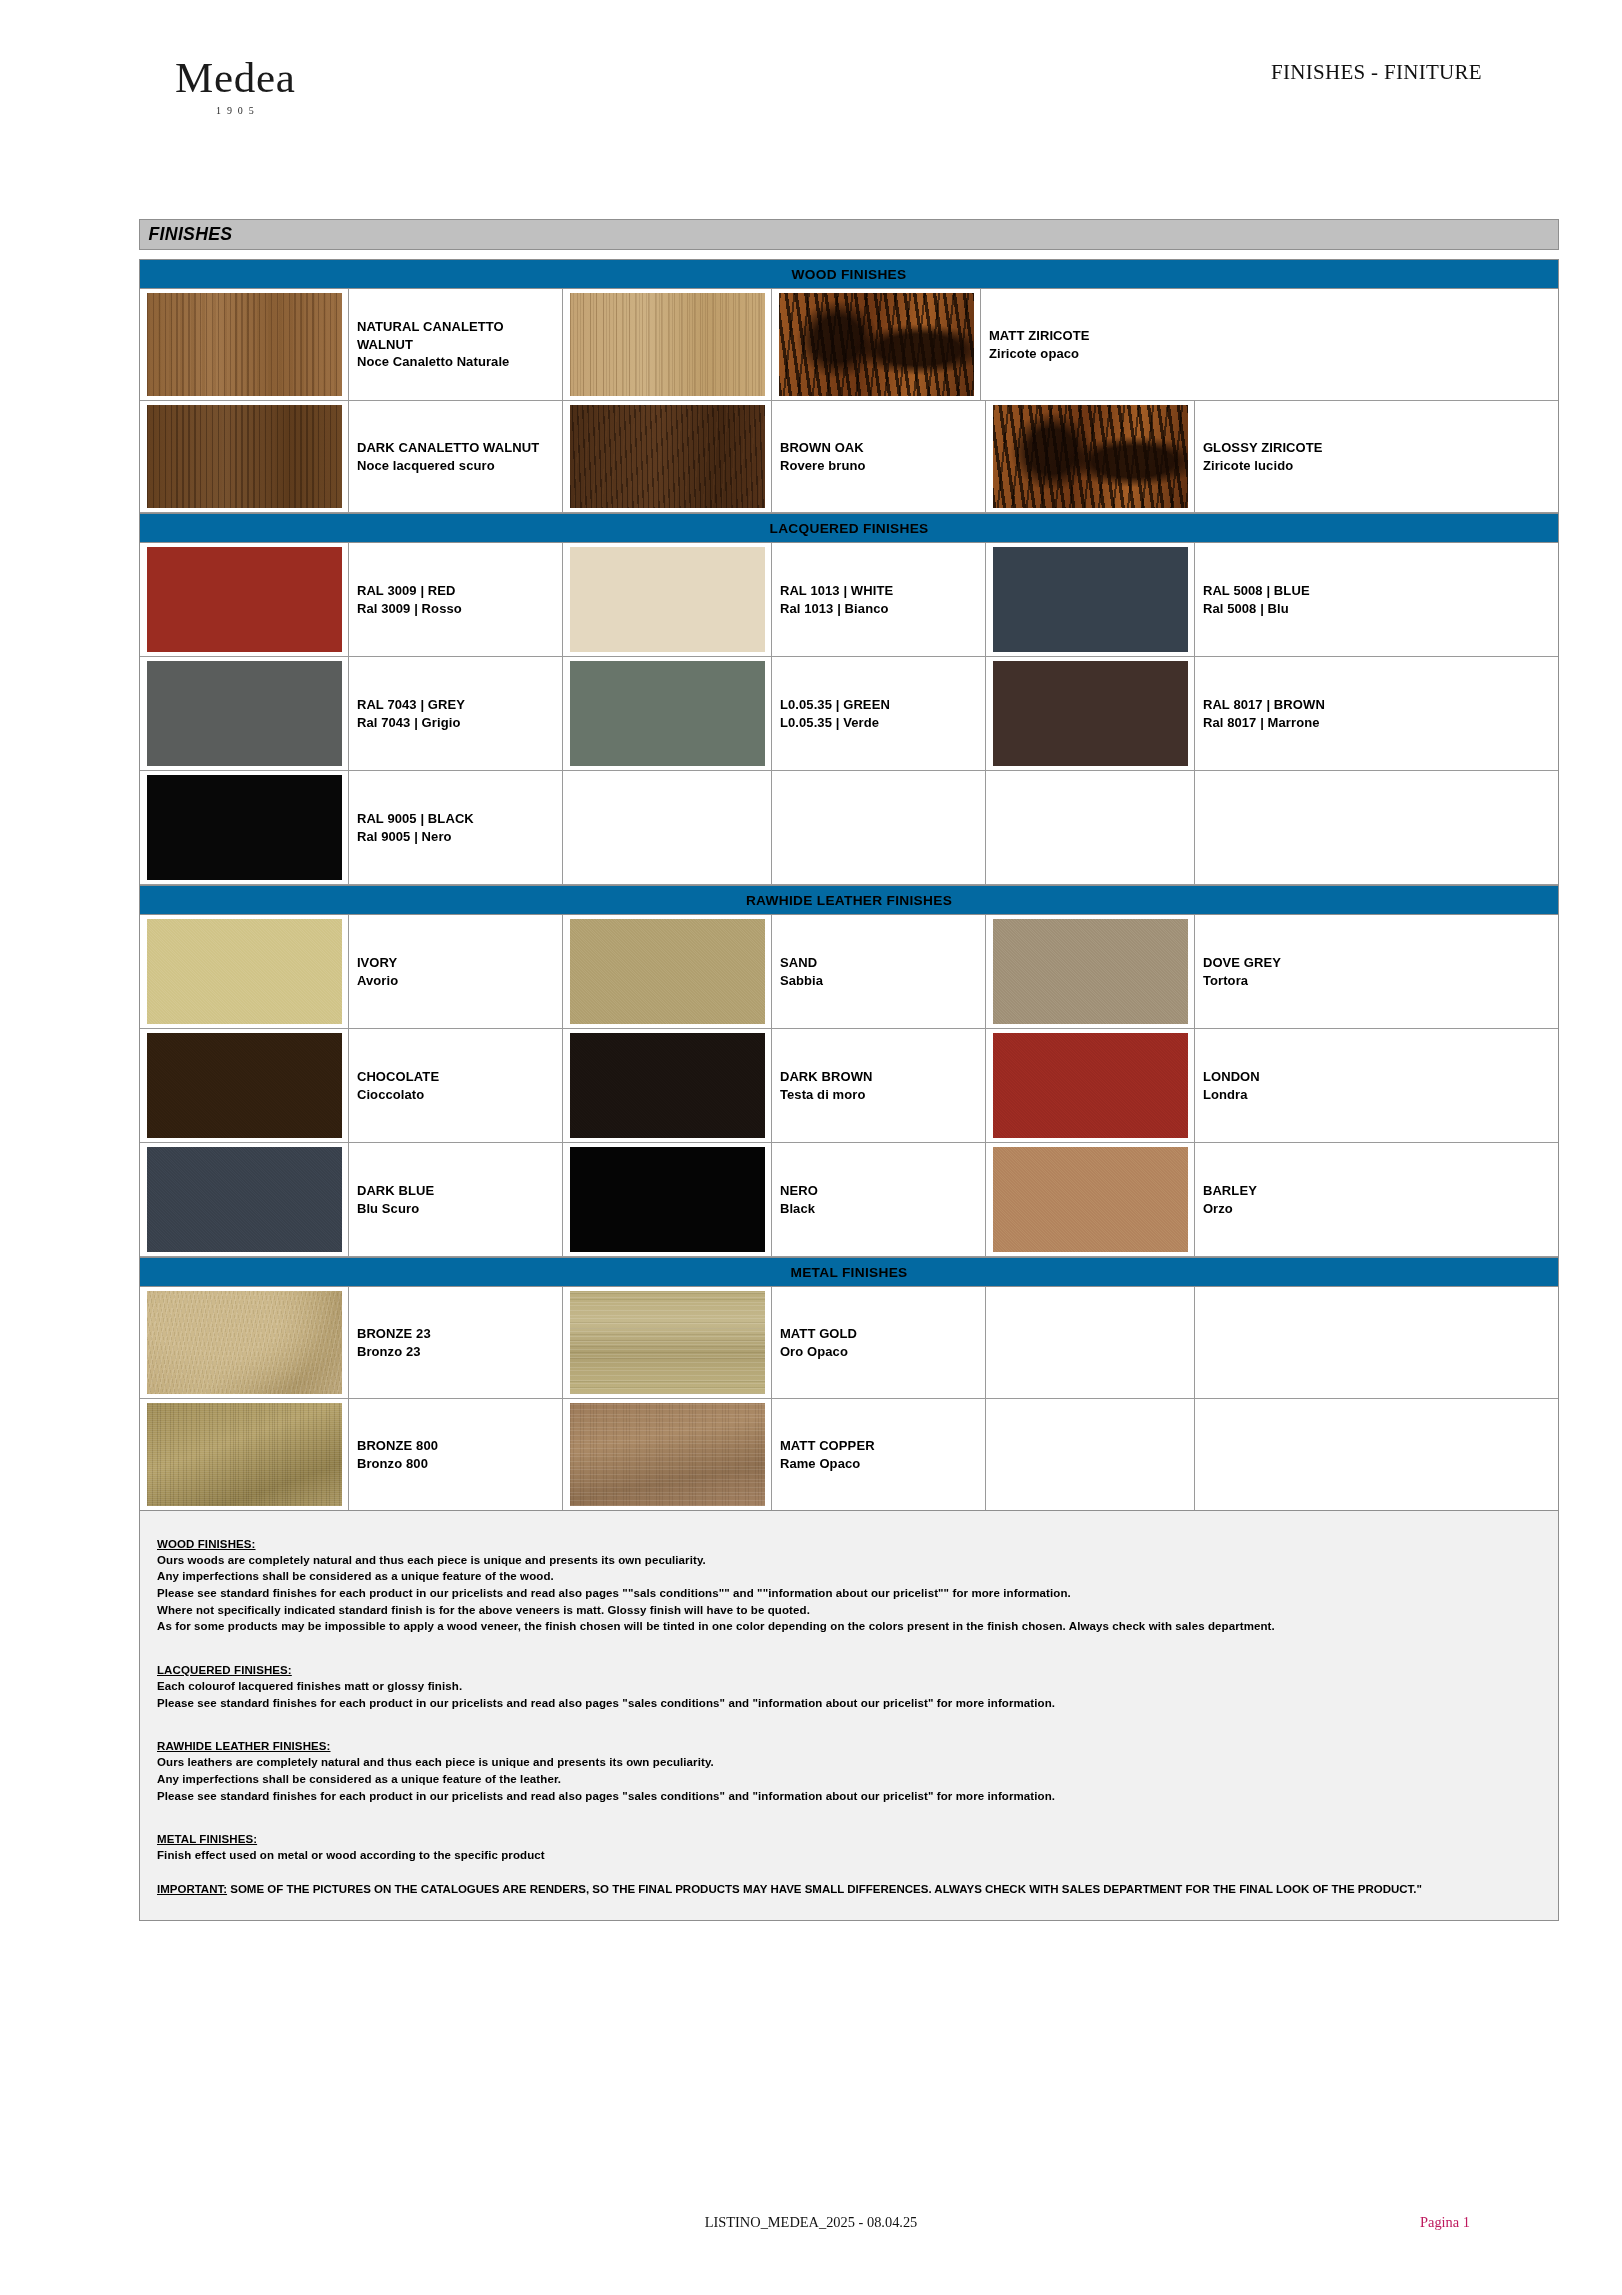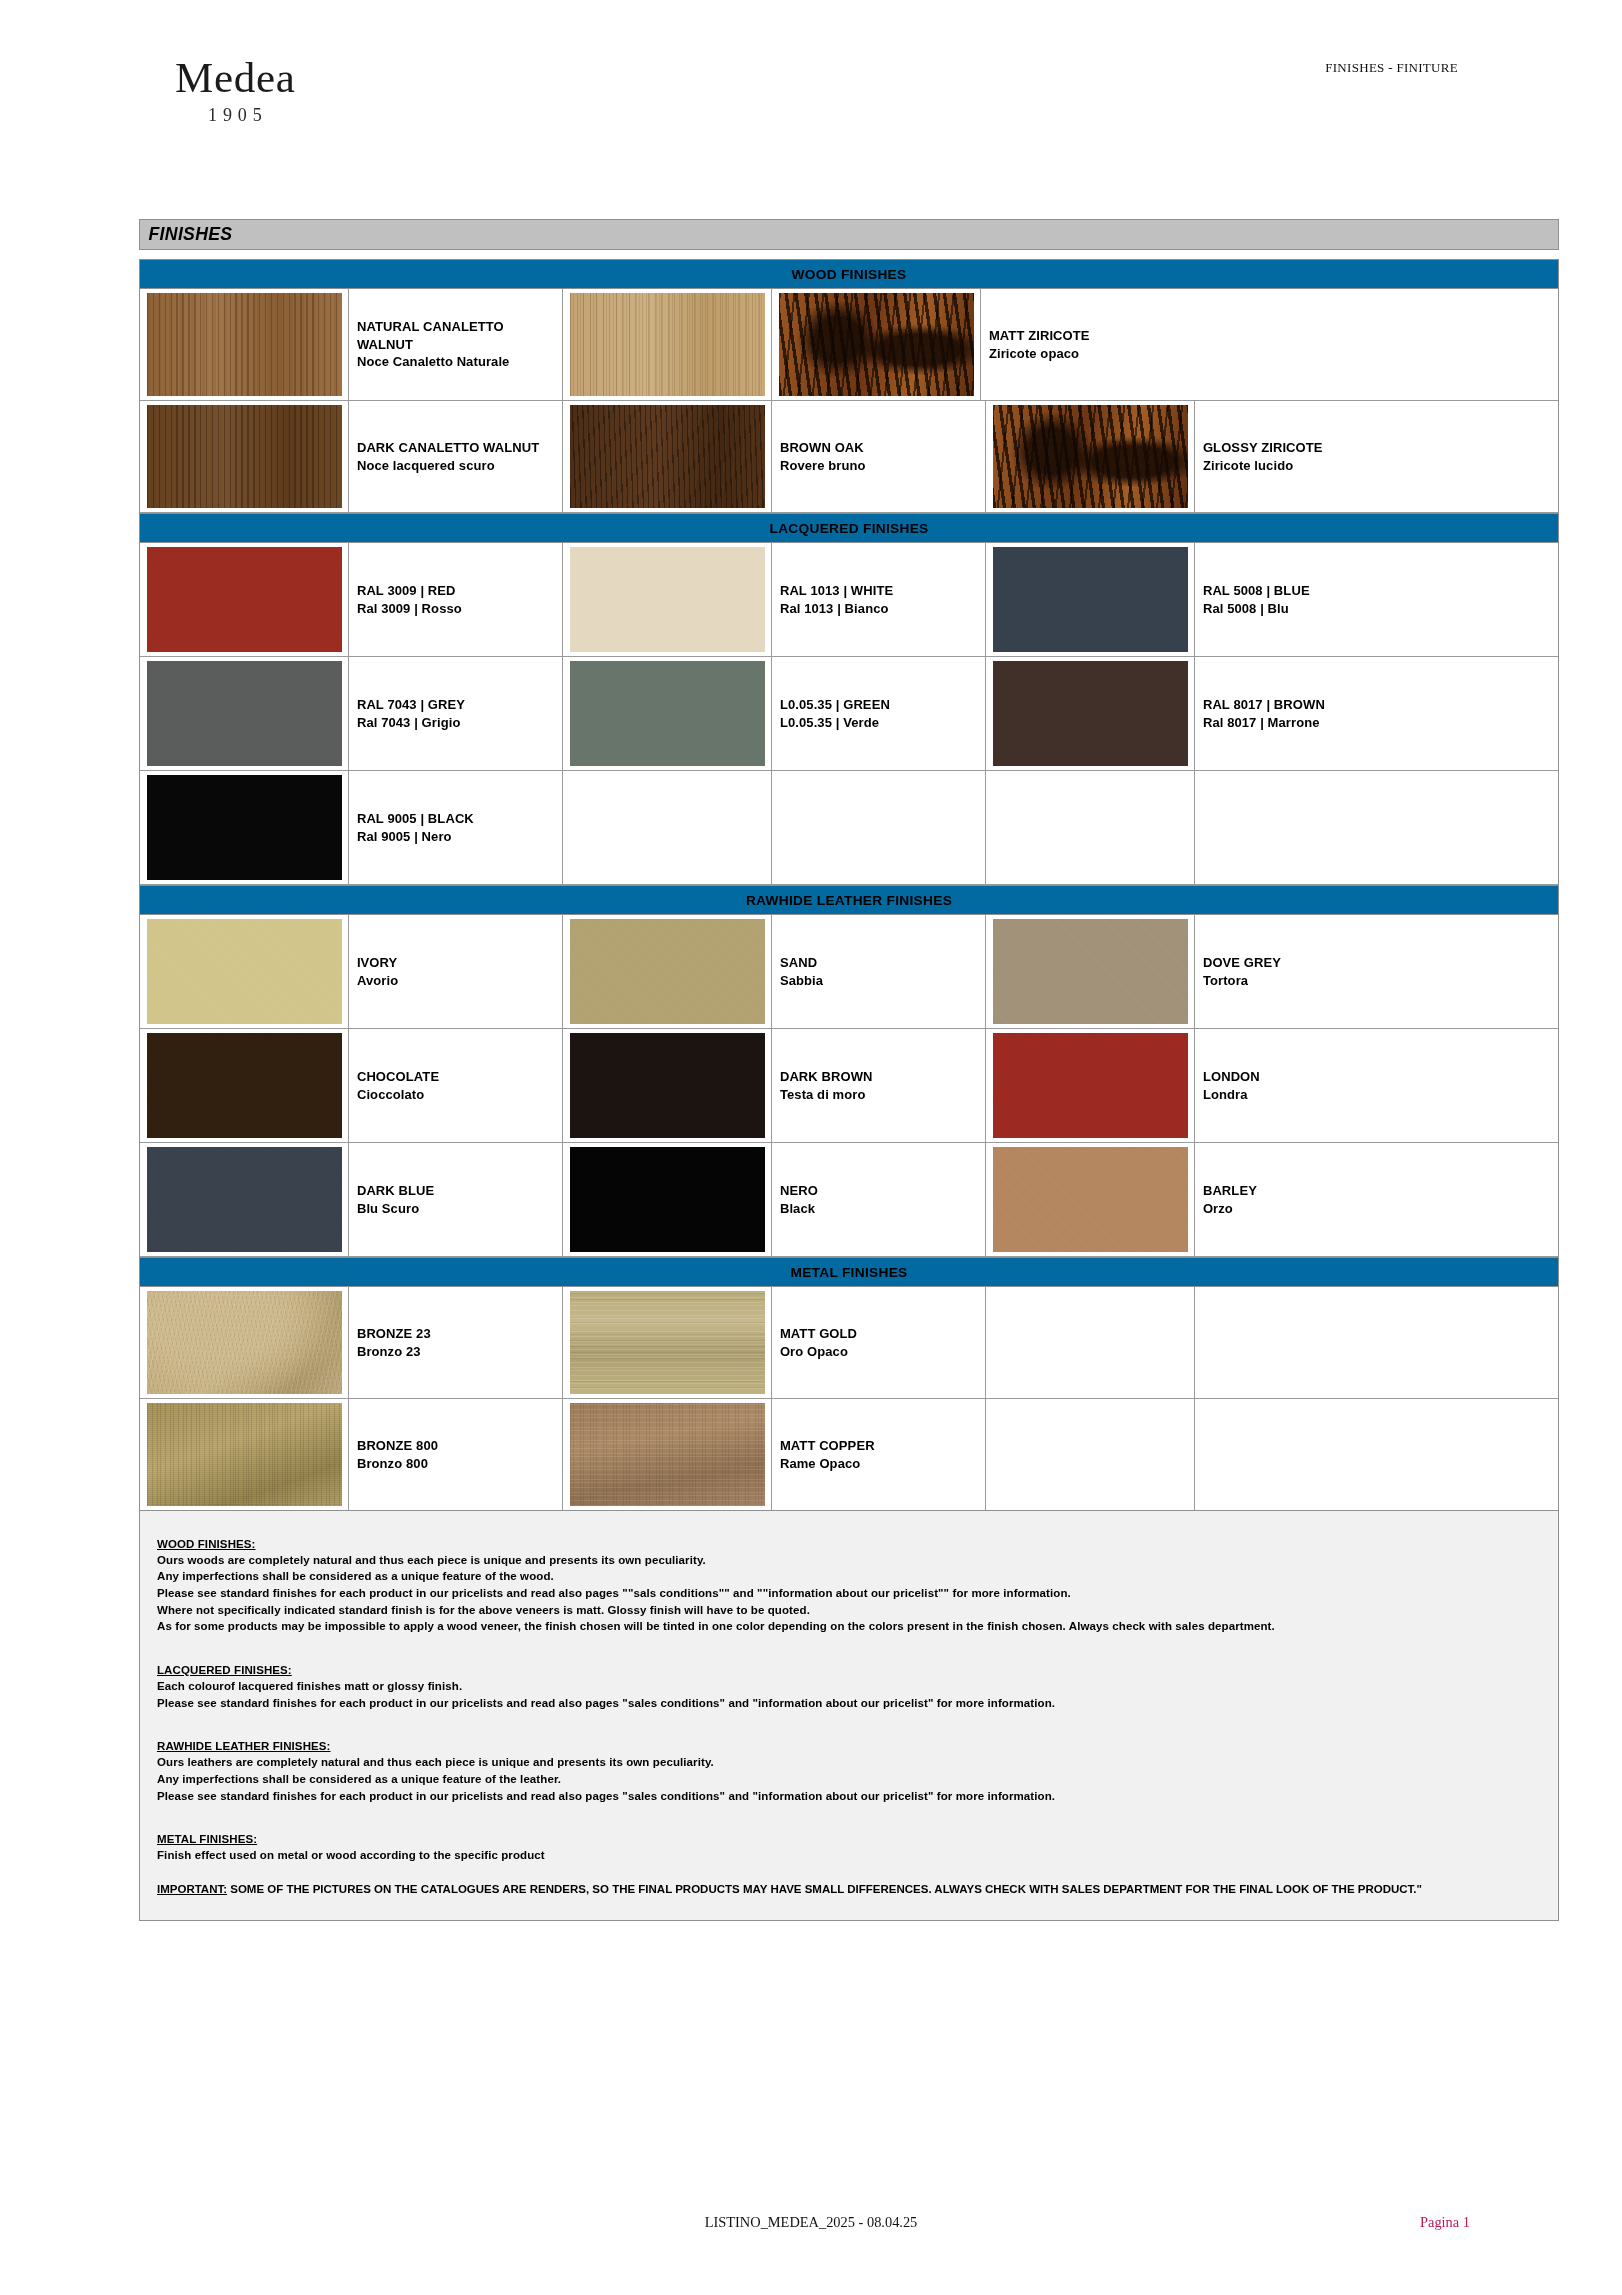--- a/index.html
+++ b/index.html
@@ -12,27 +12,27 @@
 
   
   .hdr { position:absolute; left:0; top:0; width:100%; height:196px; }
   .logo { position:absolute; left:154px; top:56px; text-align:center;margin-left:21px; }
   .logo-name {
     font-family:"Liberation Serif", serif;
     font-size:43px; letter-spacing:0.7px; color:#1b1b1b; line-height:1;
   }
   .logo-year {
     font-family:"Liberation Serif", serif;
-    font-size:18px; letter-spacing:5.9px; color:#2a2a2a;
+    font-size:10px; letter-spacing:5.9px; color:#2a2a2a;
     margin-top:5.9px; padding-left:5.2px;
   }
   .hdr-right {
-    position:absolute; right:164px; top:60px;
+    position:absolute; right:140px; top:60px;
     font-family:"Liberation Serif", serif;
-    font-size:13px; color:#111; letter-spacing:0.3px; white-space:nowrap;
+    font-size:21px; color:#111; letter-spacing:0.3px; white-space:nowrap;
   }
 
   
   .frame { position:absolute; left:139px; top:219px; width:1420px; }
 
   .title-bar {
     background:#c0c0c0; border:1.3px solid #8f8f8f;
     height:31px; display:flex; align-items:center;
     padding-left:8.5px; box-sizing:border-box;
   }

